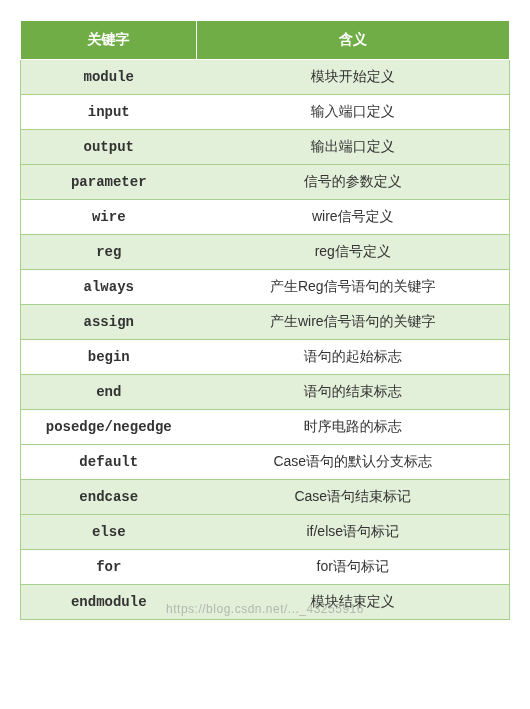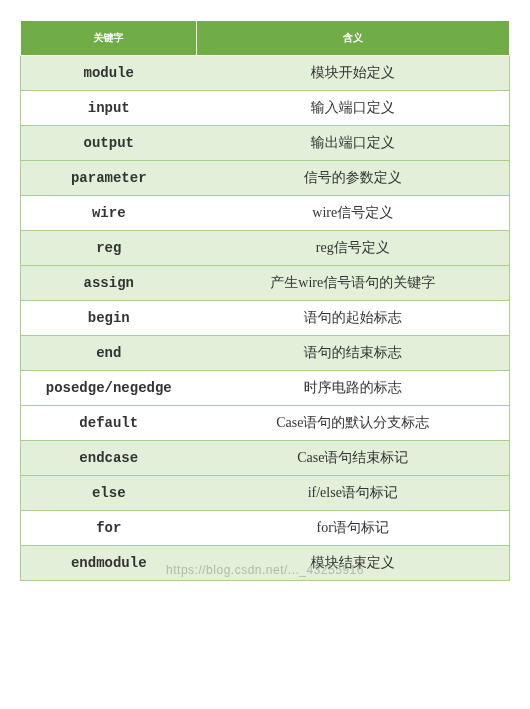--- a/index.html
+++ b/index.html
@@ -13,40 +13,39 @@
     border-collapse: collapse;
     width: 490px;
     border: 1px solid #a8d08d;
   }
   th {
     background: #70ad47;
     color: #fff;
     padding: 10px 8px;
     text-align: center;
     font-weight: bold;
-    font-size: 10px;
+    font-size: 14px;
     border: 1px solid #fff;
   }
   td {
     padding: 8px 20px;
     text-align: center;
     border-top: 1px solid #a8d08d;
     border-bottom: 1px solid #a8d08d;
     border-left: none;
     border-right: none;
     color: #333;
   }
   td.keyword {
     font-family: Consolas, "Courier New", monospace;
     font-weight: bold;
     width: 36%;
   }
   td.meaning {
     width: 64%;
-    font-family: Liberation Serif, serif;
   }
   tr.band td {
     background: #e2efd9;
   }
   tr.plain td {
     background: #ffffff;
   }
   .watermark {
     position: relative;
     color: rgba(120,120,120,0.45);
@@ -85,20 +84,24 @@
         <td class="meaning">信号的参数定义</td>
       </tr>
       <tr class="plain">
         <td class="keyword">wire</td>
         <td class="meaning">wire信号定义</td>
       </tr>
       <tr class="band">
         <td class="keyword">reg</td>
         <td class="meaning">reg信号定义</td>
       </tr>
+      <tr class="plain">
+        <td class="keyword">always</td>
+        <td class="meaning">产生Reg信号语句的关键字</td>
+      </tr>
       <tr class="band">
         <td class="keyword">assign</td>
         <td class="meaning">产生wire信号语句的关键字</td>
       </tr>
       <tr class="plain">
         <td class="keyword">begin</td>
         <td class="meaning">语句的起始标志</td>
       </tr>
       <tr class="band">
         <td class="keyword">end</td>

